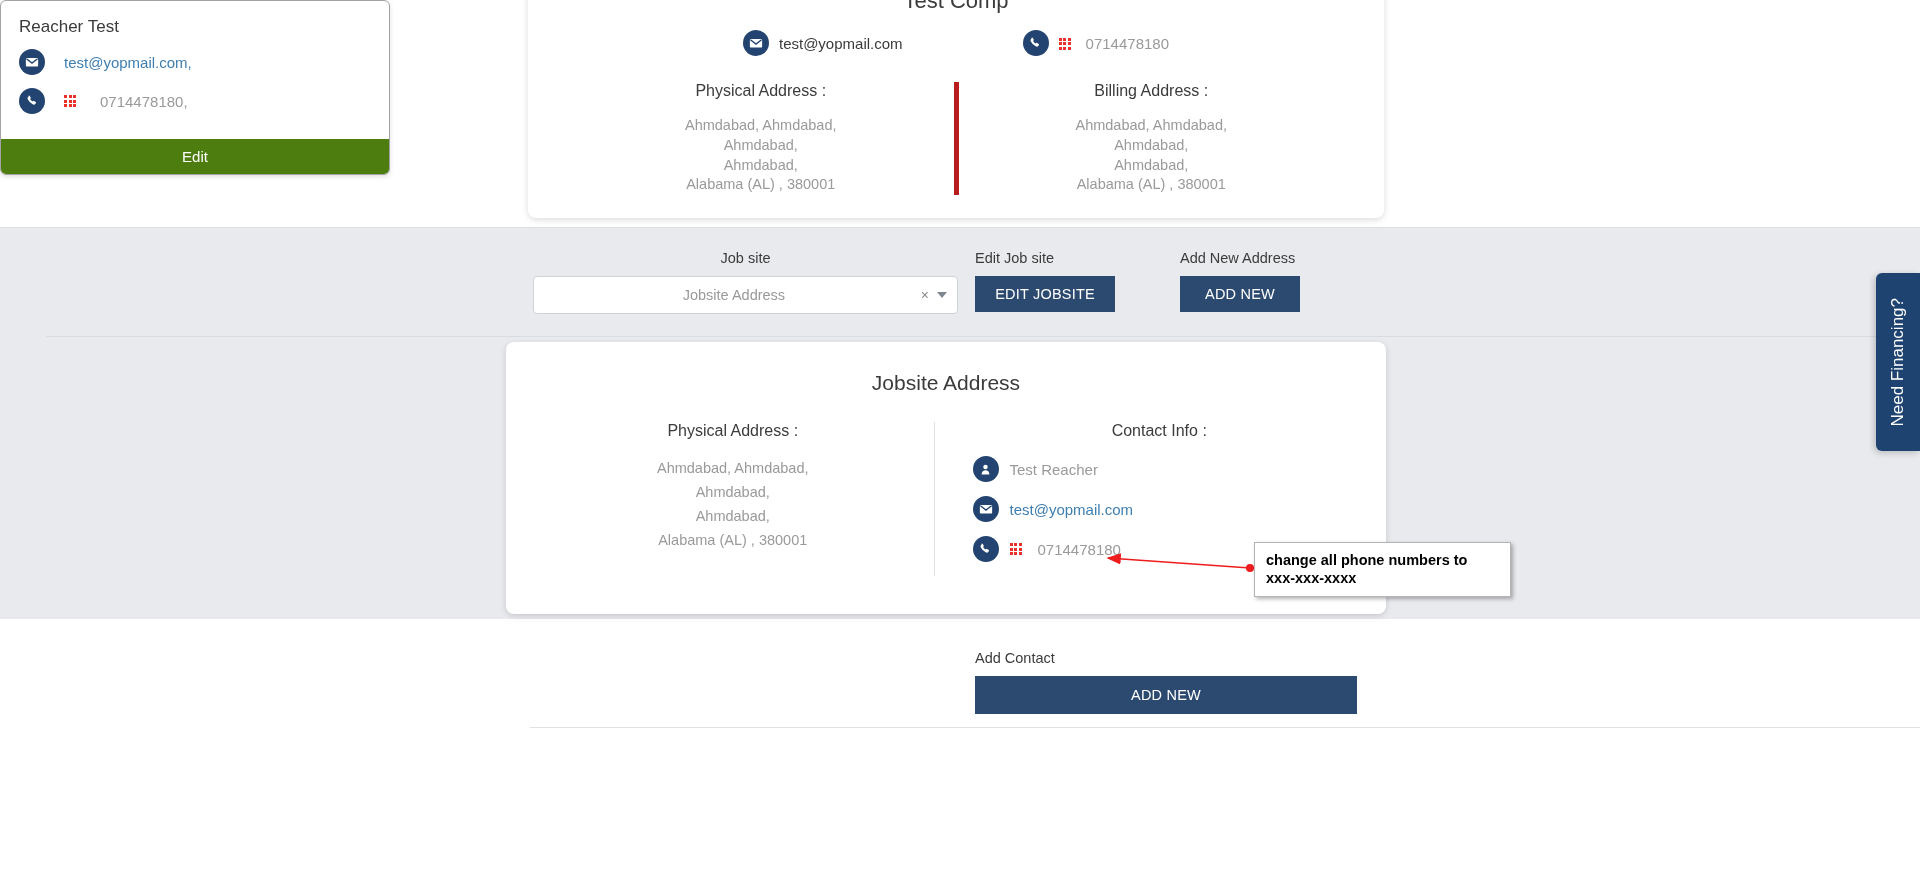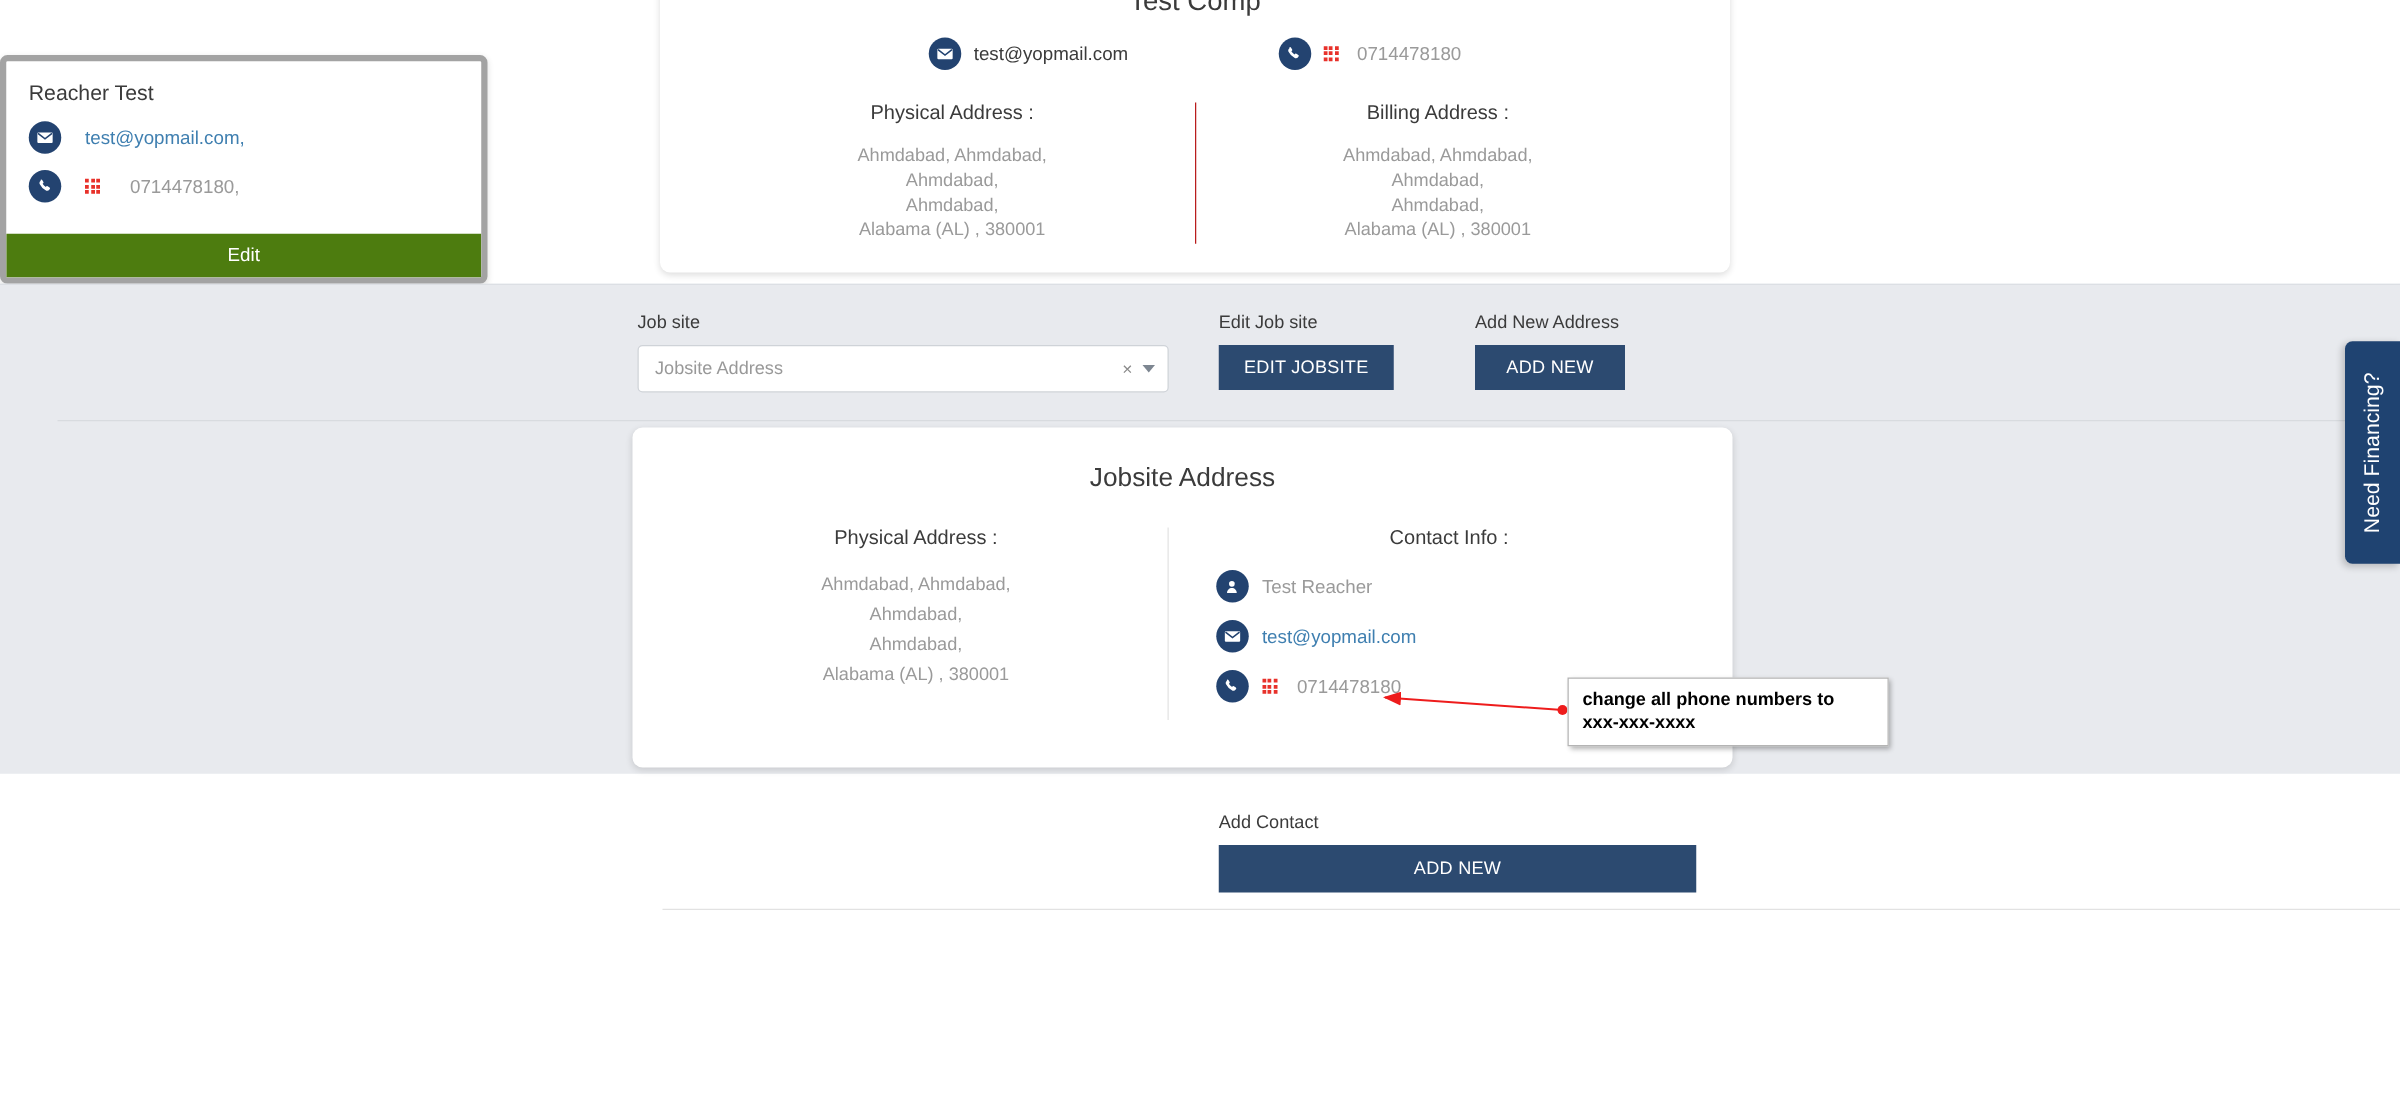--- a/index.html
+++ b/index.html
@@ -74,21 +74,21 @@
   .addr-wrap {
     display: flex;
     margin-top: 26px;
     padding: 0 40px;
   }
   .addr-col {
     flex: 1;
     text-align: center;
     padding: 0 18px;
   }
-  .addr-col + .addr-col { border-left: 1px solid #b91c1c; }
+  .addr-col + .addr-col { border-left: 5px solid #b91c1c; }
   .addr-title {
     font-size: 16px;
     color: #3b3b3b;
     margin-bottom: 16px;
     font-weight: 400;
   }
   .addr-line {
     font-size: 14.5px;
     color: #9a9a9a;
     line-height: 19.8px;
@@ -107,21 +107,21 @@
     height: 1px; background: #d8dbdf;
   }
 
   
   .ctl-row { position: absolute; top: 22px; left: 0; width: 100%; }
   .ctl-label {
     font-size: 14.5px;
     color: #3b3b3b;
     margin-bottom: 10px;
   }
-  #jobsite-select-group { position: absolute; left: 510px; width: 425px; }
+  #jobsite-select-group { position: absolute; left: 533px; width: 425px; text-align: center; }
   #jobsite-select {
     height: 38px;
     background: #ffffff;
     border: 1px solid #cfd3d8;
     border-radius: 4px;
     display: flex;
     align-items: center;
     padding: 0 10px 0 13px;
     cursor: pointer;
   }
@@ -191,26 +191,25 @@
   #add-contact-label { font-size: 14.5px; color: #3b3b3b; margin-bottom: 10px; }
   #add-contact-button { width: 382px; padding: 11px 0; }
   #contacts-divider {
     position: absolute; left: 530px; right: 0; top: 727px;
     height: 1px; background: #e2e2e2;
   }
 
   
   #contact-card {
     left: 528px; top: 736px; width: 390px;
-    border: 5px solid #a3a3a3;
+    border: 1px solid #a3a3a3;
     border-radius: 6px;
     box-shadow: 0 2px 5px rgba(0,0,0,.12);
     background: #fff;
     overflow: hidden;
-    margin-top: 44px;
   }
   #contact-card-inner { padding: 16px 18px 12px 18px; }
   #contact-name {
     font-size: 17px; color: #3b3b3b; margin-bottom: 12px;
   }
   .cc-row { display: flex; align-items: center; gap: 19px; margin-bottom: 13px; }
   #contact-edit-button {
     background: #4d7c0f;
     color: #fff;
     text-align: center;

